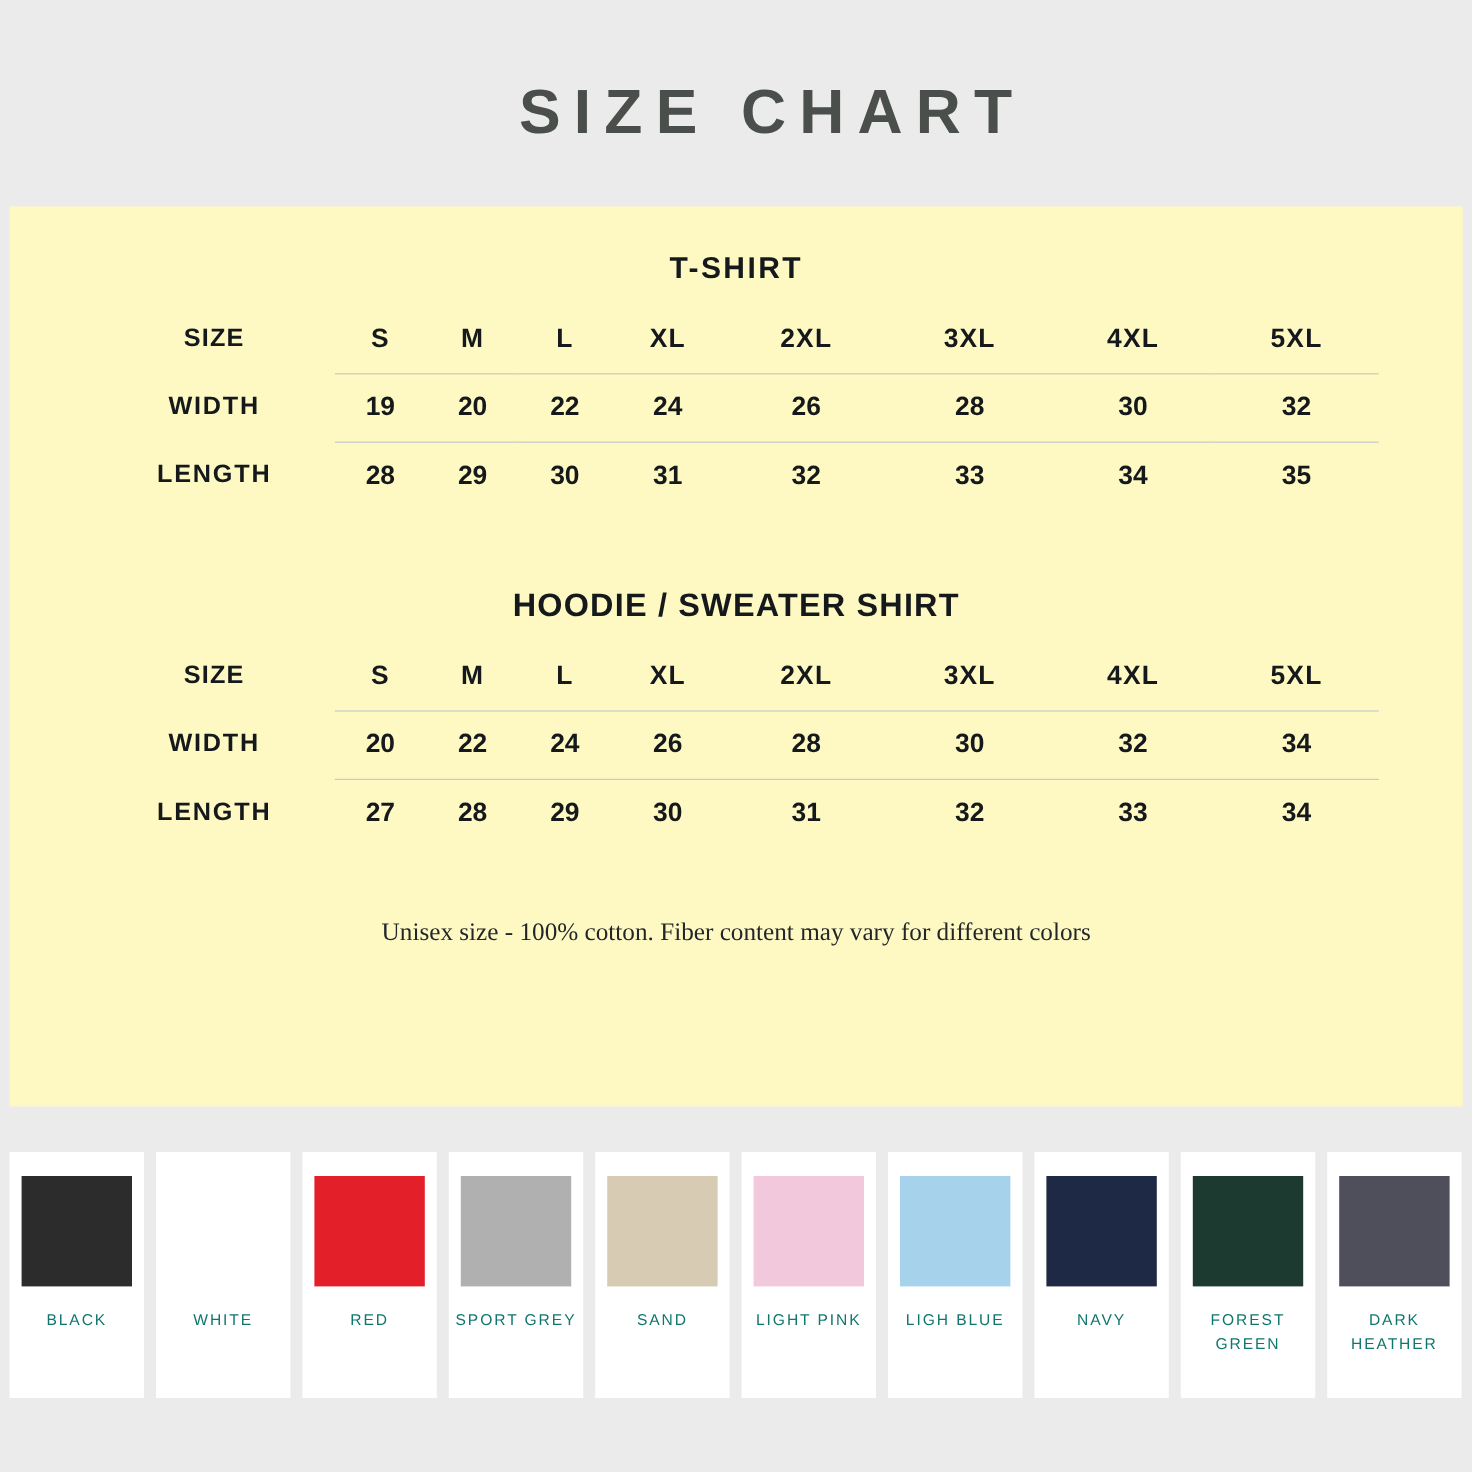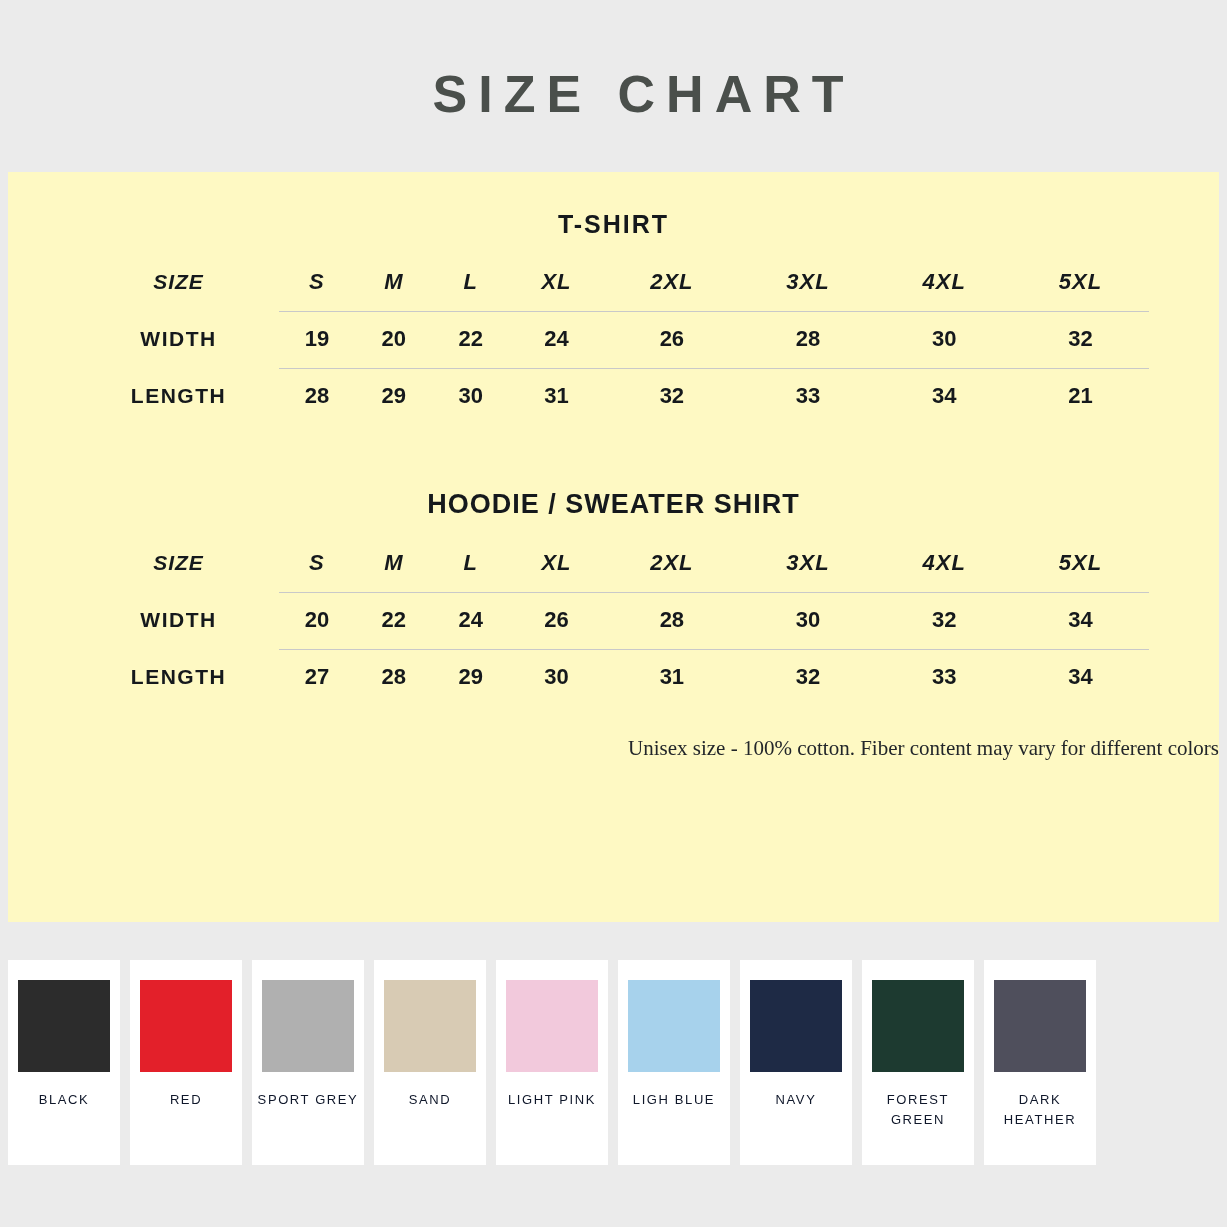--- a/index.html
+++ b/index.html
@@ -70,31 +70,30 @@
     padding: 14px 0 16px 0;
   }
   table.size-table td.rowlabel {
     width: 200px;
     text-align: center;
     letter-spacing: 1.5px;
     font-size: 21px;
   }
   table.size-table tr.header-row td {
     letter-spacing: 1px;
-    font-style: italic;
   }
   table.size-table tr.divider td.cell {
     border-bottom: 1.5px solid #c9c9c9;
   }
   .note {
-    text-align: right;
+    text-align: center;
     font-family: "Liberation Serif", serif;
     font-size: 21px;
     color: #22262a;
-    margin-top: 30px;
+    margin-top: 58px;
   }
   .swatches {
     position: absolute;
     top: 960px;
     left: 8px;
     width: 1211px;
     display: flex;
     gap: 10px;
   }
   .swatch-card {
@@ -108,21 +107,21 @@
     padding-top: 20px;
   }
   .swatch-color {
     width: 92px;
     height: 92px;
   }
   .swatch-label {
     margin-top: 18px;
     font-size: 13px;
     letter-spacing: 1.6px;
-    color: #0f172a;
+    color: #0f766e;
     text-align: center;
     line-height: 1.55;
     text-transform: uppercase;
   }
 </style>
 </head>
 <body>
 
 <div class="page">
 
@@ -158,21 +157,21 @@
       </tr>
       <tr>
         <td class="rowlabel">LENGTH</td>
         <td class="cell">28</td>
         <td class="cell">29</td>
         <td class="cell">30</td>
         <td class="cell">31</td>
         <td class="cell">32</td>
         <td class="cell">33</td>
         <td class="cell">34</td>
-        <td class="cell">21</td>
+        <td class="cell">35</td>
       </tr>
     </tbody>
       </table>
 
     <div class="section-title hoodie-title">HOODIE / SWEATER SHIRT</div>
 
     <table class="size-table">
       <tbody>
           <tr class="header-row divider">
         <td class="rowlabel">SIZE</td>
@@ -212,20 +211,24 @@
 
     <div class="note">Unisex size - 100% cotton. Fiber content may vary for different colors</div>
   </div>
 
   <div class="swatches">
     <div class="swatch-card">
       <div class="swatch-color" style="background:#2c2c2c"></div>
       <div class="swatch-label">BLACK</div>
     </div>
     <div class="swatch-card">
+      <div class="swatch-color" style="background:#ffffff"></div>
+      <div class="swatch-label">WHITE</div>
+    </div>
+    <div class="swatch-card">
       <div class="swatch-color" style="background:#e3202a"></div>
       <div class="swatch-label">RED</div>
     </div>
     <div class="swatch-card">
       <div class="swatch-color" style="background:#b0b0b0"></div>
       <div class="swatch-label">SPORT GREY</div>
     </div>
     <div class="swatch-card">
       <div class="swatch-color" style="background:#d8cbb4"></div>
       <div class="swatch-label">SAND</div>

